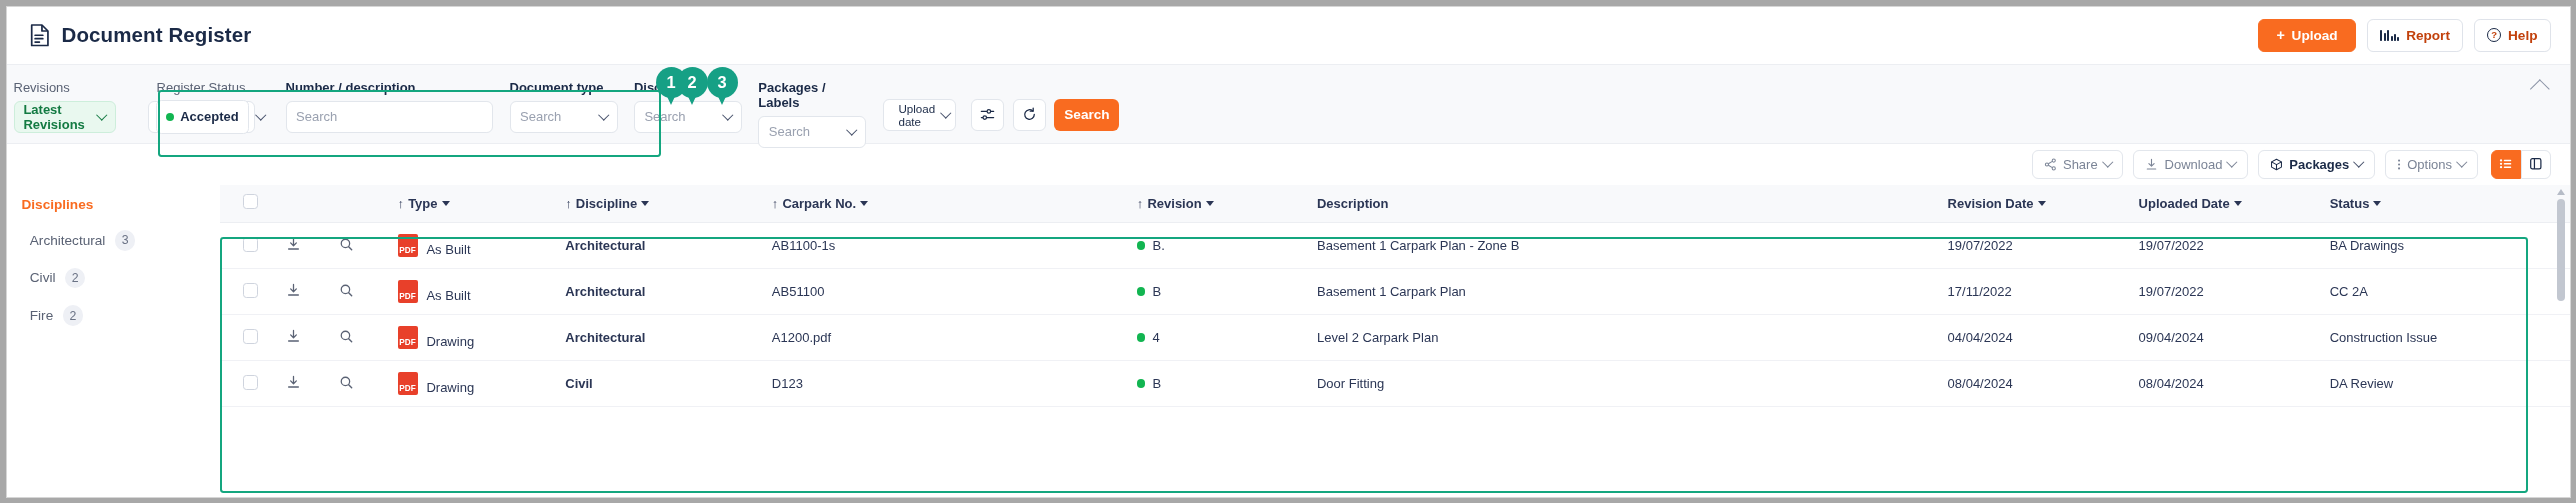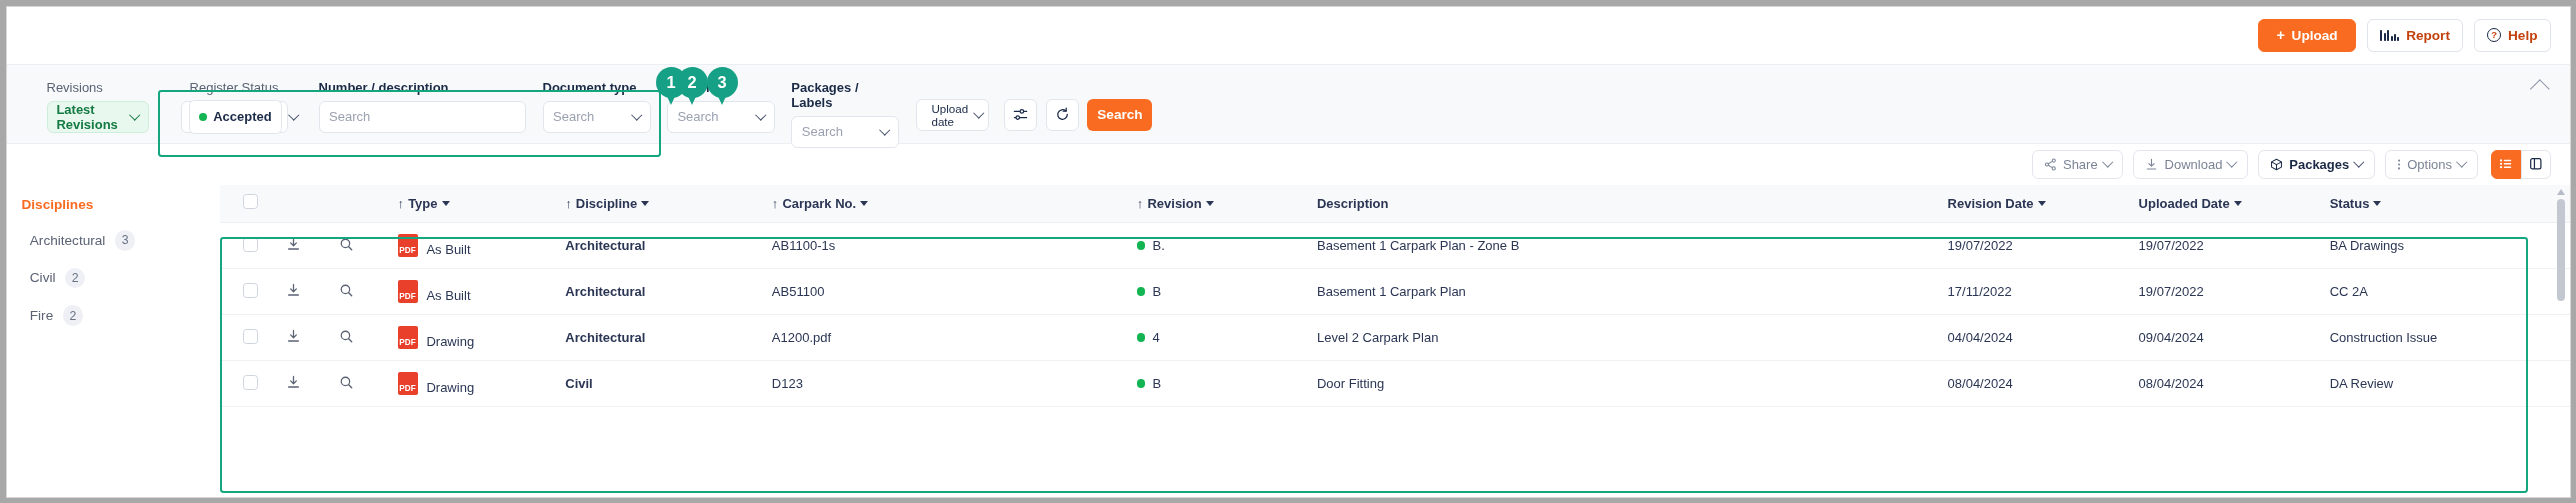--- a/index.html
+++ b/index.html
@@ -229,20 +229,28 @@
     width: 7.5px; margin: 4.1px auto 0; height: 102px; border-radius: 4.1px;
     background: #c2c7d0;
   }
 </style>
 </head>
 <body>
 
 <div class="app">
 
   <div class="header">
+    <div class="title-wrap">
+      <svg class="doc-icon" viewBox="0 0 24 28">
+        <path d="M2 2h12l7 7v17H2z" fill="none" stroke="#1b2a47" stroke-width="2" stroke-linejoin="round"></path>
+        <path d="M14 2v7h7" fill="none" stroke="#1b2a47" stroke-width="2" stroke-linejoin="round"></path>
+        <path d="M6 14h9M6 18h9M6 22h5" stroke="#1b2a47" stroke-width="2" stroke-linecap="round"></path>
+      </svg>
+      <div class="page-title">Document Register</div>
+    </div>
 
     <div class="header-actions">
       <div class="btn btn-upload">
         <span class="plus">+</span>
         <span>Upload</span>
       </div>
       <div class="btn">
         <span class="bars-icon">
             <i></i>
             <i></i>
@@ -255,21 +263,21 @@
       </div>
       <div class="btn">
         <span class="q-icon">?</span>
         <span>Help</span>
       </div>
     </div>
   </div>
 
   <div class="filterbar">
 
-    <div class="fgroup" style="margin-left:40px;">
+    <div class="fgroup" style="margin-left:7px;">
       <div class="flabel">Revisions</div>
       <div class="select-pill green">
         <span>Latest Revisions</span>
         <span class="chev"></span>
       </div>
     </div>
 
     <div class="fgroup" style="margin-left:32px;align-items:center;">
       <div class="flabel">Register Status</div>
       <div class="status-wrap">

